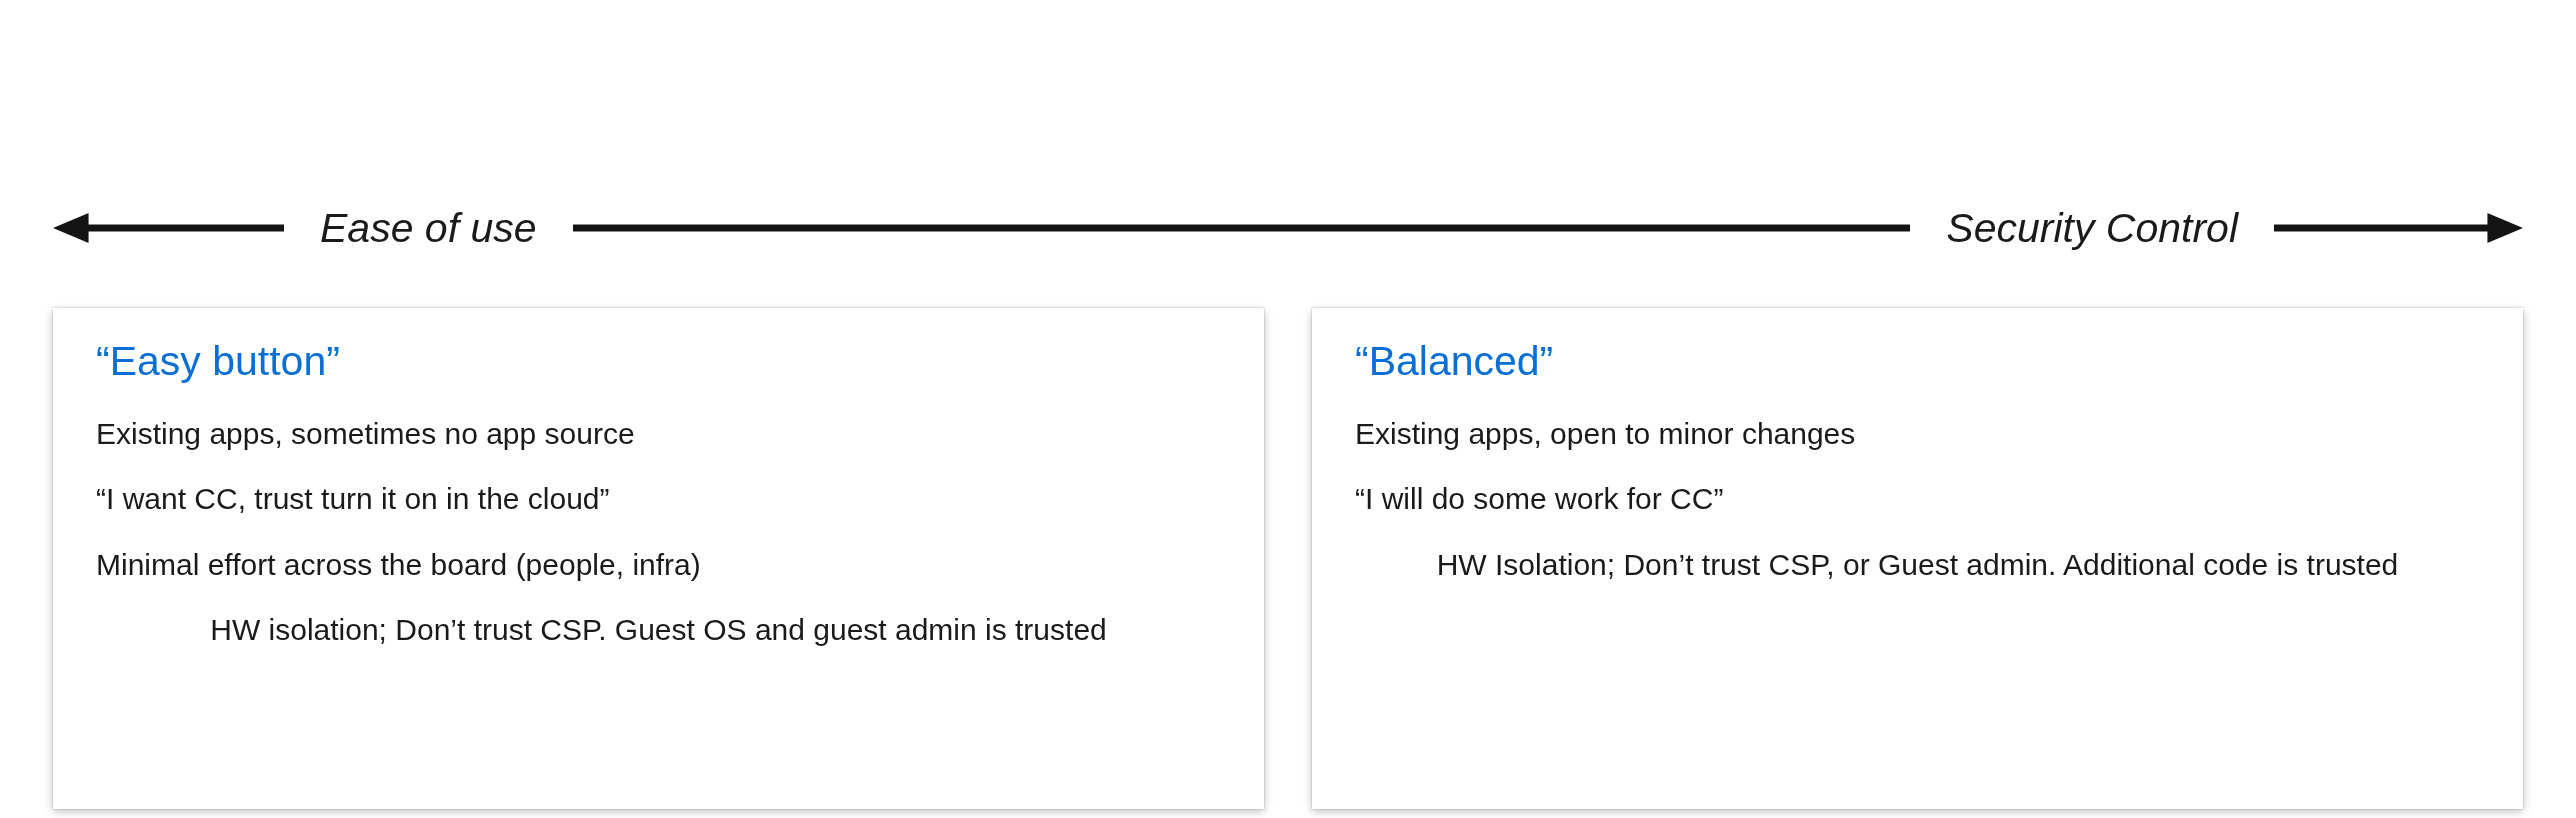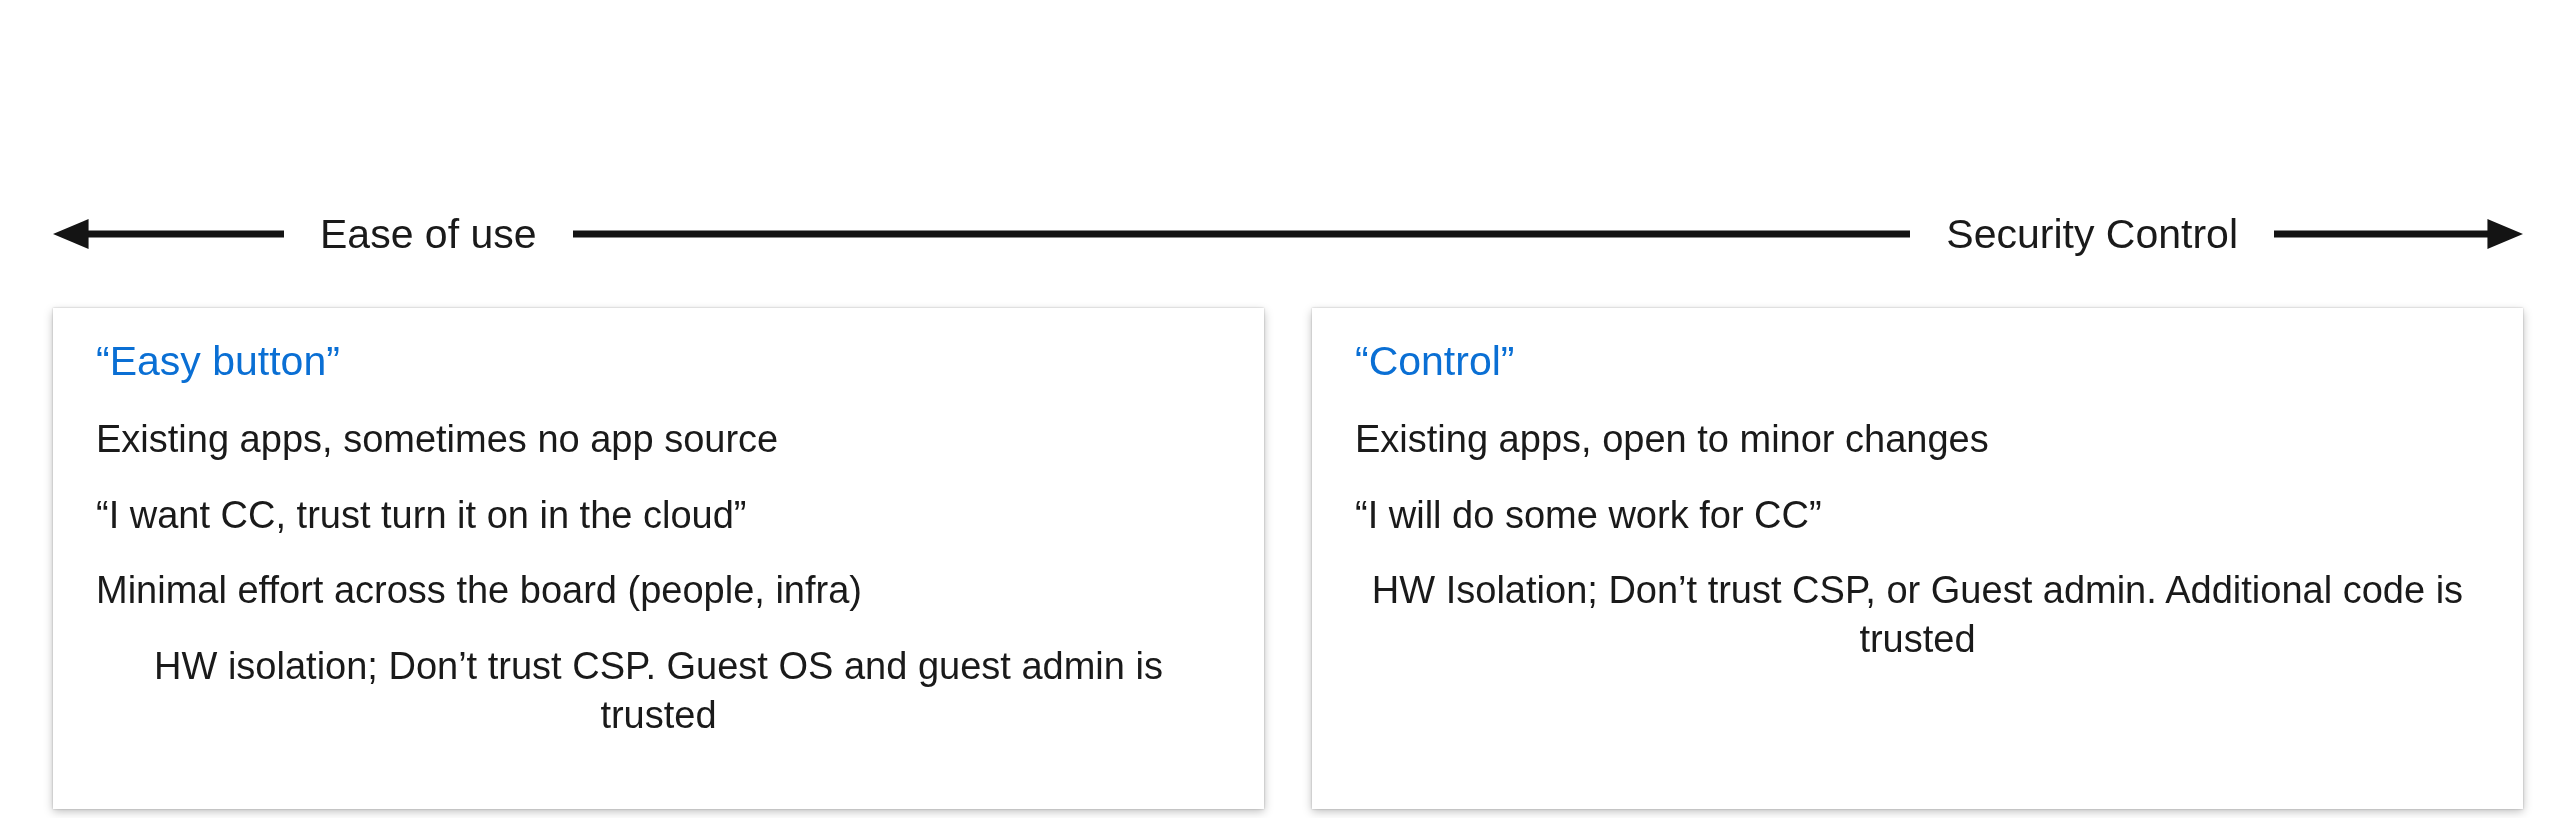--- a/index.html
+++ b/index.html
@@ -43,22 +43,23 @@
   .pill.p1 { width: 605px; }
   .pill.p2 { width: 596px; }
   .pill.p3 { width: 605px; }
   .pill.p4 { width: 587px; }
 
   
   .axis {
     position: absolute;
     left: 53px;
     right: 53px;
-    top: 194px;
+    top: 188px;
     height: 80px;
+    font-style: italic;
   }
   .axis svg { width: 100%; height: 100%; display: block; }
   .axis-label {
     position: absolute;
     top: 50%;
     transform: translateY(-50%);
     background: #ffffff;
     padding: 0 36px;
     font-size: 41px;
     font-weight: 400;
@@ -85,21 +86,21 @@
     padding: 30px 43px 39px 43px;
     box-sizing: border-box;
   }
   .card .title {
     color: #0a6fd4;
     font-size: 41px;
     font-weight: 400;
     margin: 0 0 30px 0;
   }
   .card .line {
-    font-size: 38px;
+    font-size: 30px;
     font-weight: 400;
     line-height: 1.28;
     margin: 0 0 27px 0;
     color: #1a1a1a;
   }
   .card .line:last-child { margin-bottom: 0; text-align: center; }
 </style>
 </head>
 <body>
 
@@ -120,21 +121,21 @@
 
     <div class="card">
       <div class="title">“Easy button”</div>
       <div class="line">Existing apps, sometimes no app source</div>
       <div class="line">“I want CC, trust turn it on in the cloud”</div>
       <div class="line">Minimal effort across the board (people, infra)</div>
       <div class="line">HW isolation; Don’t trust CSP. Guest OS and guest admin is trusted</div>
     </div>
 
     <div class="card">
-      <div class="title">“Control”</div>
+      <div class="title">“Balanced”</div>
       <div class="line">Existing apps, open to minor changes</div>
       <div class="line">“I will do some work for CC”</div>
       <div class="line">HW Isolation; Don’t trust CSP, or Guest admin. Additional code is trusted</div>
     </div>
 
 
   </div>
 
 </div>
 

